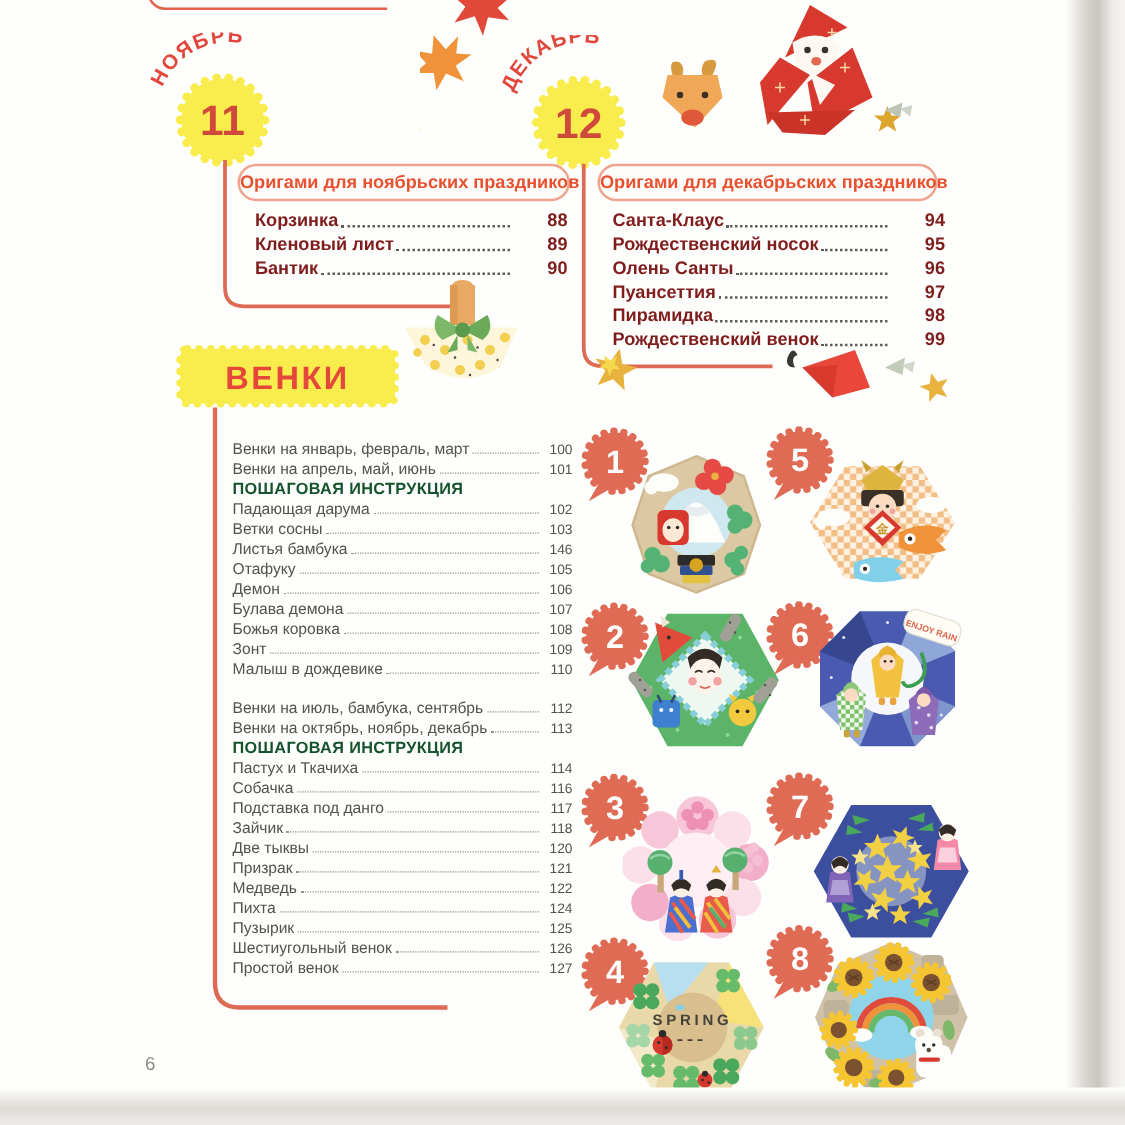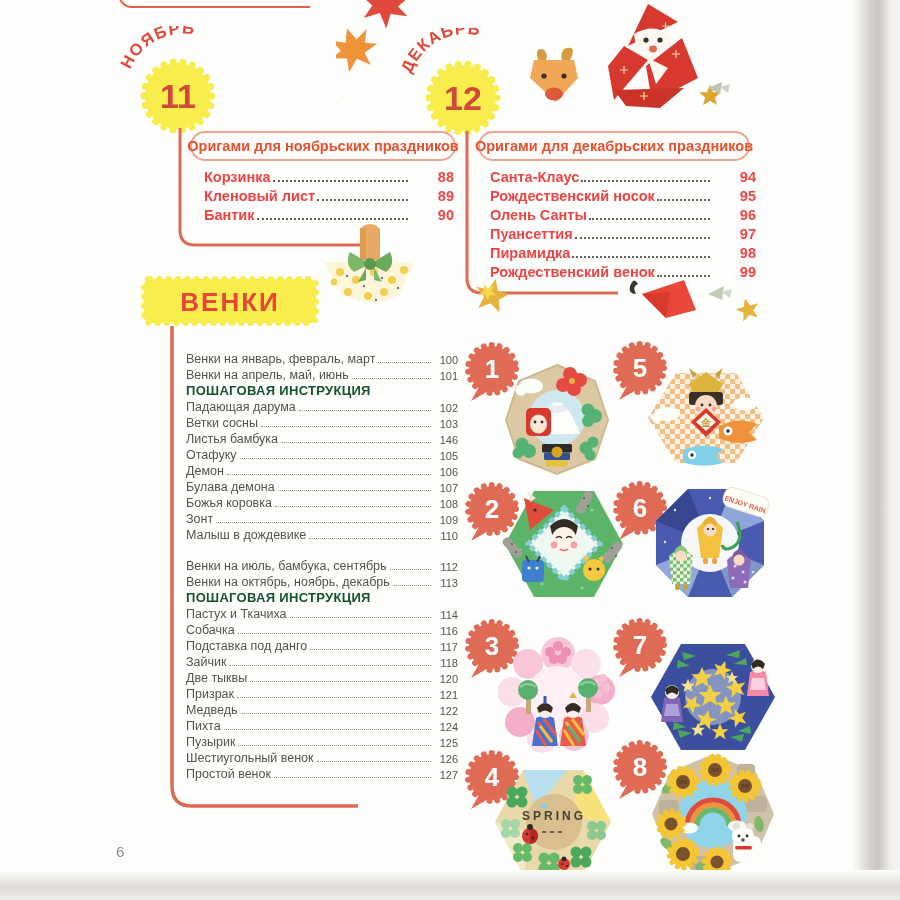--- a/index.html
+++ b/index.html
@@ -10,25 +10,25 @@
   .edge-right{position:absolute;top:0;left:852px;width:48px;height:900px;
       background:linear-gradient(to right,#fefefd 0%,#d8d5d0 35%,#c9c6c1 55%,#efedea 80%,#f6f5f3 100%);}
   .edge-bottom{position:absolute;left:0;top:870px;width:900px;height:30px;
       background:linear-gradient(to bottom,#fefefd 0%,#dedbd6 55%,#efedea 100%);}
   
   .cutbox{position:absolute;left:118px;top:-38px;width:190px;height:44px;
       border-left:2.5px solid #e2604a;border-bottom:2.5px solid #e2604a;
       border-bottom-left-radius:14px;}
   
   .pill{position:absolute;height:26px;border:2px solid #f0a48e;border-radius:16px;
-      display:flex;align-items:center;justify-content:center;
+      display:flex;align-items:center;justify-content:flex-start;
       color:#e8512f;font-weight:bold;font-size:14.5px;background:#fffdfb;white-space:nowrap;}
   
   .biglist .toc-row{display:flex;align-items:flex-end;height:19px;
-      font-size:14.5px;font-weight:bold;color:#ef4444;}
+      font-size:14.5px;font-weight:bold;color:#7f1d1d;}
   .biglist .dots{flex:1;border-bottom:2.5px dotted #5f5d58;margin:0 2px 3px 2px;}
   .biglist .toc-page{text-align:right;padding-left:28px;}
   
   .smalllist .toc-row{display:flex;align-items:flex-end;height:16px;
       font-size:12.5px;color:#55524c;}
   .smalllist .dots{flex:1;border-bottom:1.5px dotted #97948e;margin:0 3px 3px 3px;}
   .smalllist .toc-page{min-width:24px;text-align:right;font-size:11px;}
   .smalllist .toc-heading{color:#14532d;font-weight:bold;font-size:13px;letter-spacing:.3px;}
   .toc-spacer{height:15px;}
   .pagenum{position:absolute;left:116px;top:843px;font-size:15px;color:#8a8a88;}

